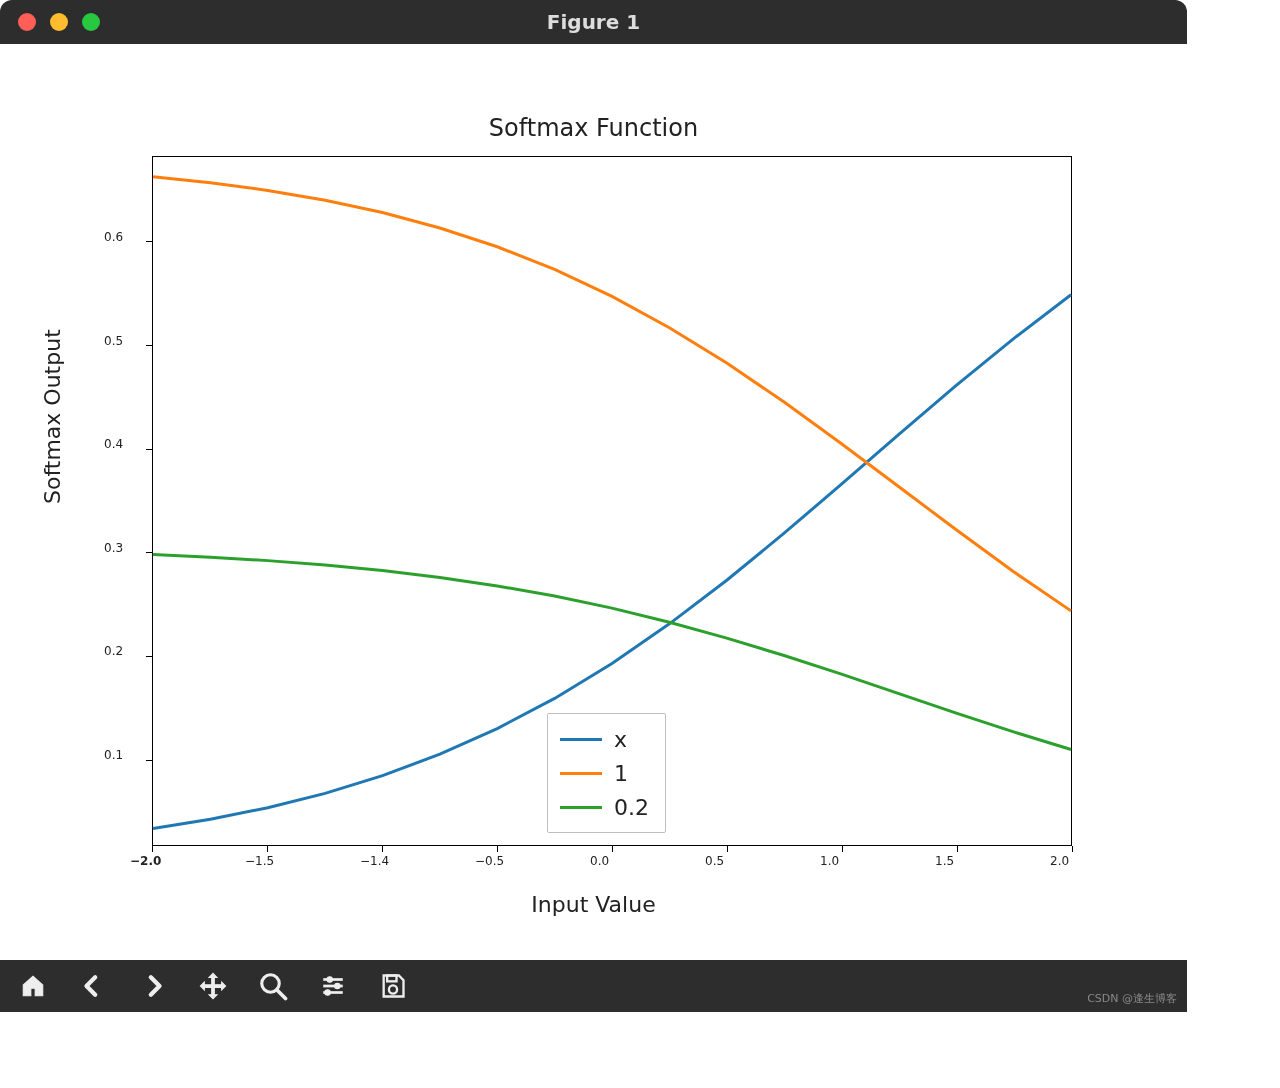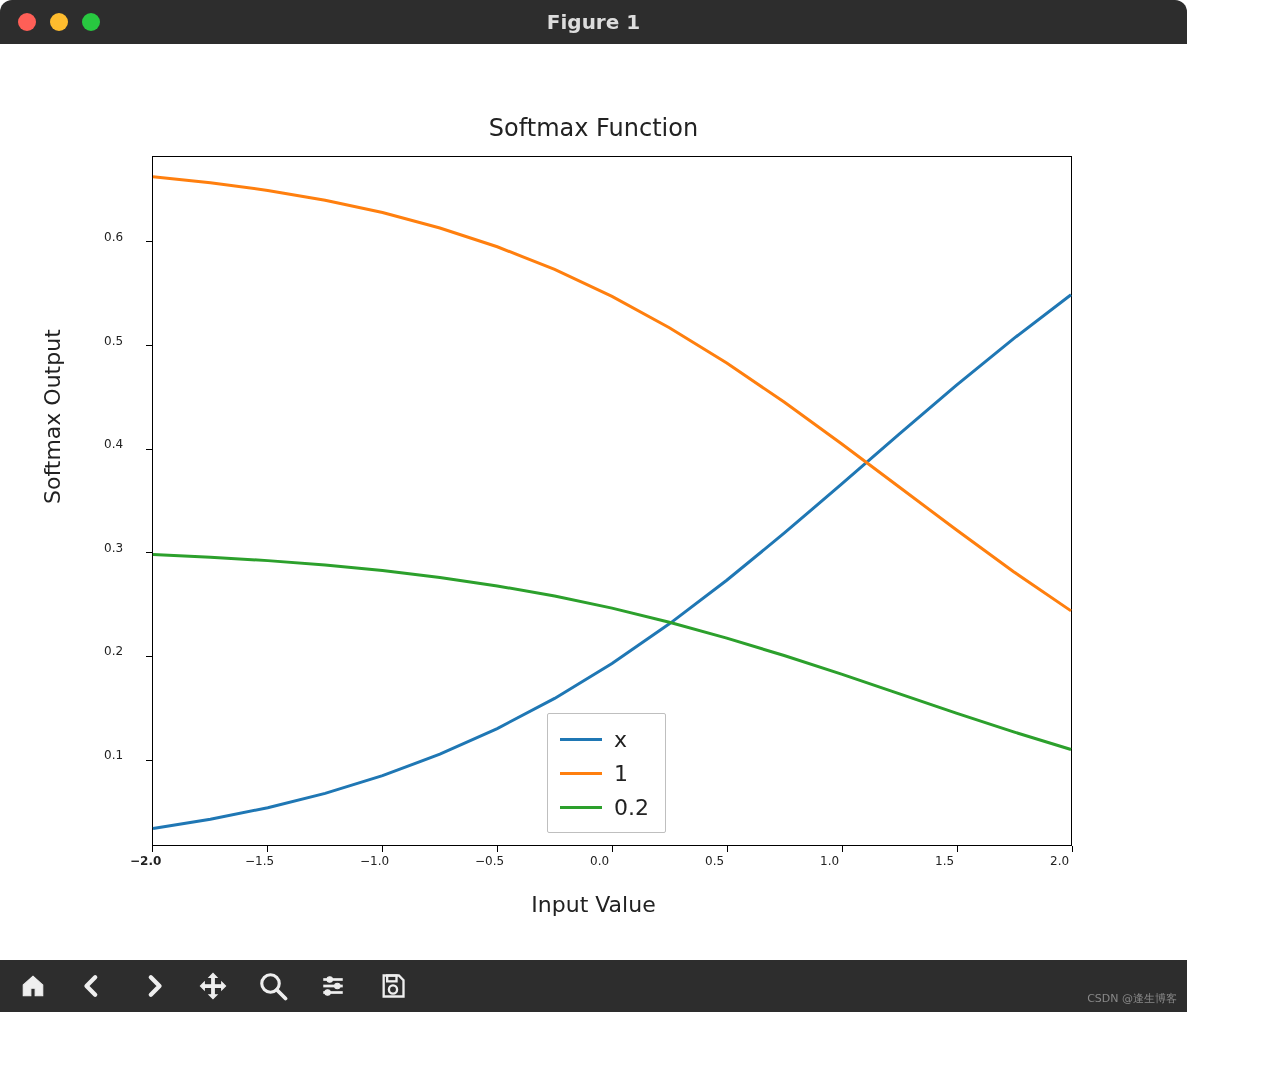--- a/index.html
+++ b/index.html
@@ -193,21 +193,21 @@
           <span>0.2</span>
         </div>
       </div>
     </div>
 
     <div id="xticks">
         <div class="tick" style="left: 130px; top: 810px; font-weight: bold;">−2.0</div>
         <div class="tickmark" style="left: 151.5px; top: 802px; width: 1px; height: 6px;"></div>
         <div class="tick" style="left: 245px; top: 810px;">−1.5</div>
         <div class="tickmark" style="left: 266.5px; top: 802px; width: 1px; height: 6px;"></div>
-        <div class="tick" style="left: 360px; top: 810px;">−1.0</div>
+        <div class="tick" style="left: 360px; top: 810px;">−1.4</div>
         <div class="tickmark" style="left: 381.5px; top: 802px; width: 1px; height: 6px;"></div>
         <div class="tick" style="left: 475px; top: 810px;">−0.5</div>
         <div class="tickmark" style="left: 496.5px; top: 802px; width: 1px; height: 6px;"></div>
         <div class="tick" style="left: 590px; top: 810px;">0.0</div>
         <div class="tickmark" style="left: 611.5px; top: 802px; width: 1px; height: 6px;"></div>
         <div class="tick" style="left: 705px; top: 810px;">0.5</div>
         <div class="tickmark" style="left: 726.5px; top: 802px; width: 1px; height: 6px;"></div>
         <div class="tick" style="left: 820px; top: 810px;">1.0</div>
         <div class="tickmark" style="left: 841.5px; top: 802px; width: 1px; height: 6px;"></div>
         <div class="tick" style="left: 935px; top: 810px;">1.5</div>

